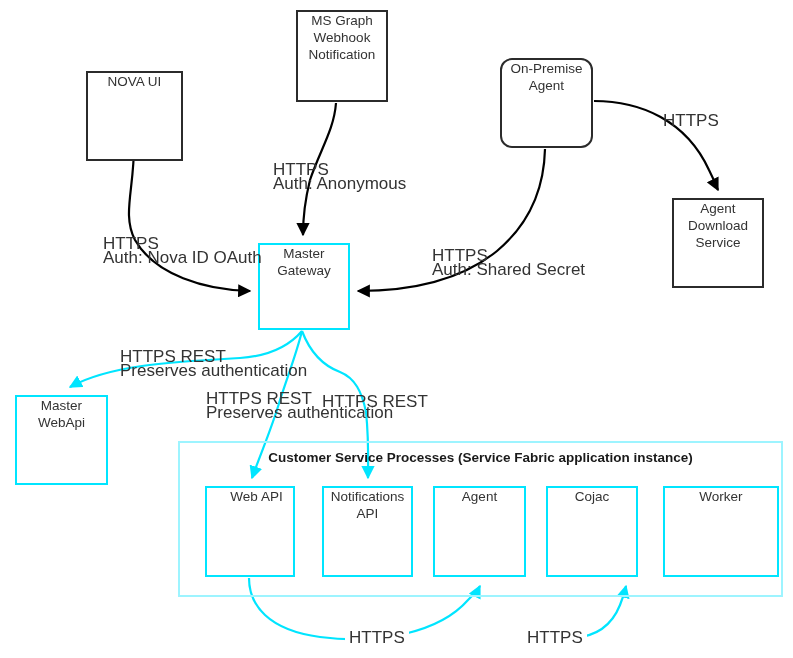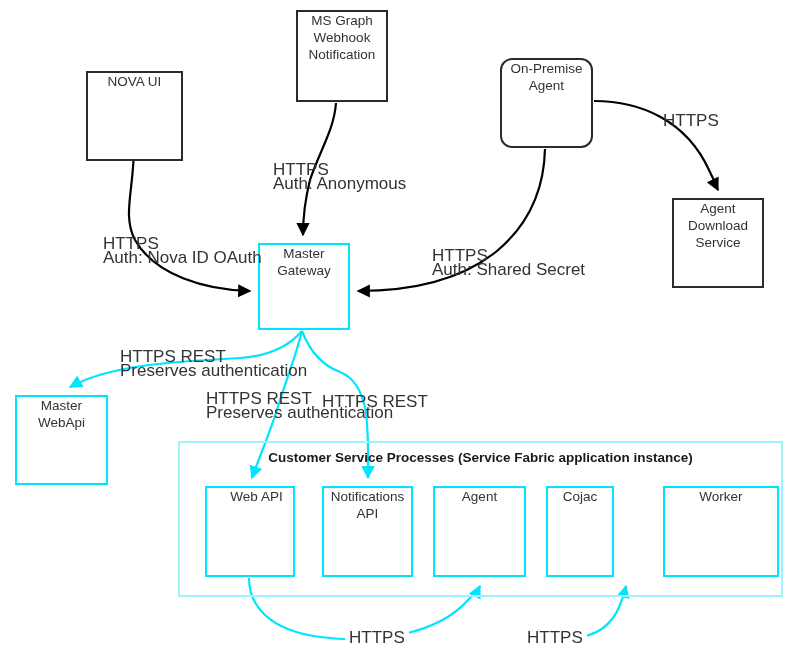--- a/index.html
+++ b/index.html
@@ -136,21 +136,21 @@
   </div>
 
   <div class="node cyan" style="left:322px; top:486px; width:91px; height:91px;">
     <span>Notifications<br>API</span>
   </div>
 
   <div class="node cyan" style="left:433px; top:486px; width:93px; height:91px;">
     <span>Agent</span>
   </div>
 
-  <div class="node cyan" style="left:546px; top:486px; width:68px; height:91px;">
+  <div class="node cyan" style="left:546px; top:486px; width:92px; height:91px;">
     <span>Cojac</span>
   </div>
 
   <div class="node cyan" style="left:663px; top:486px; width:116px; height:91px;">
     <span>Worker</span>
   </div>
 
   <div class="edge-label" style="left:103px; top:237px;">HTTPS<br>Auth: Nova ID OAuth</div>
 
   <div class="edge-label" style="left:273px; top:163px;">HTTPS<br>Auth: Anonymous</div>

